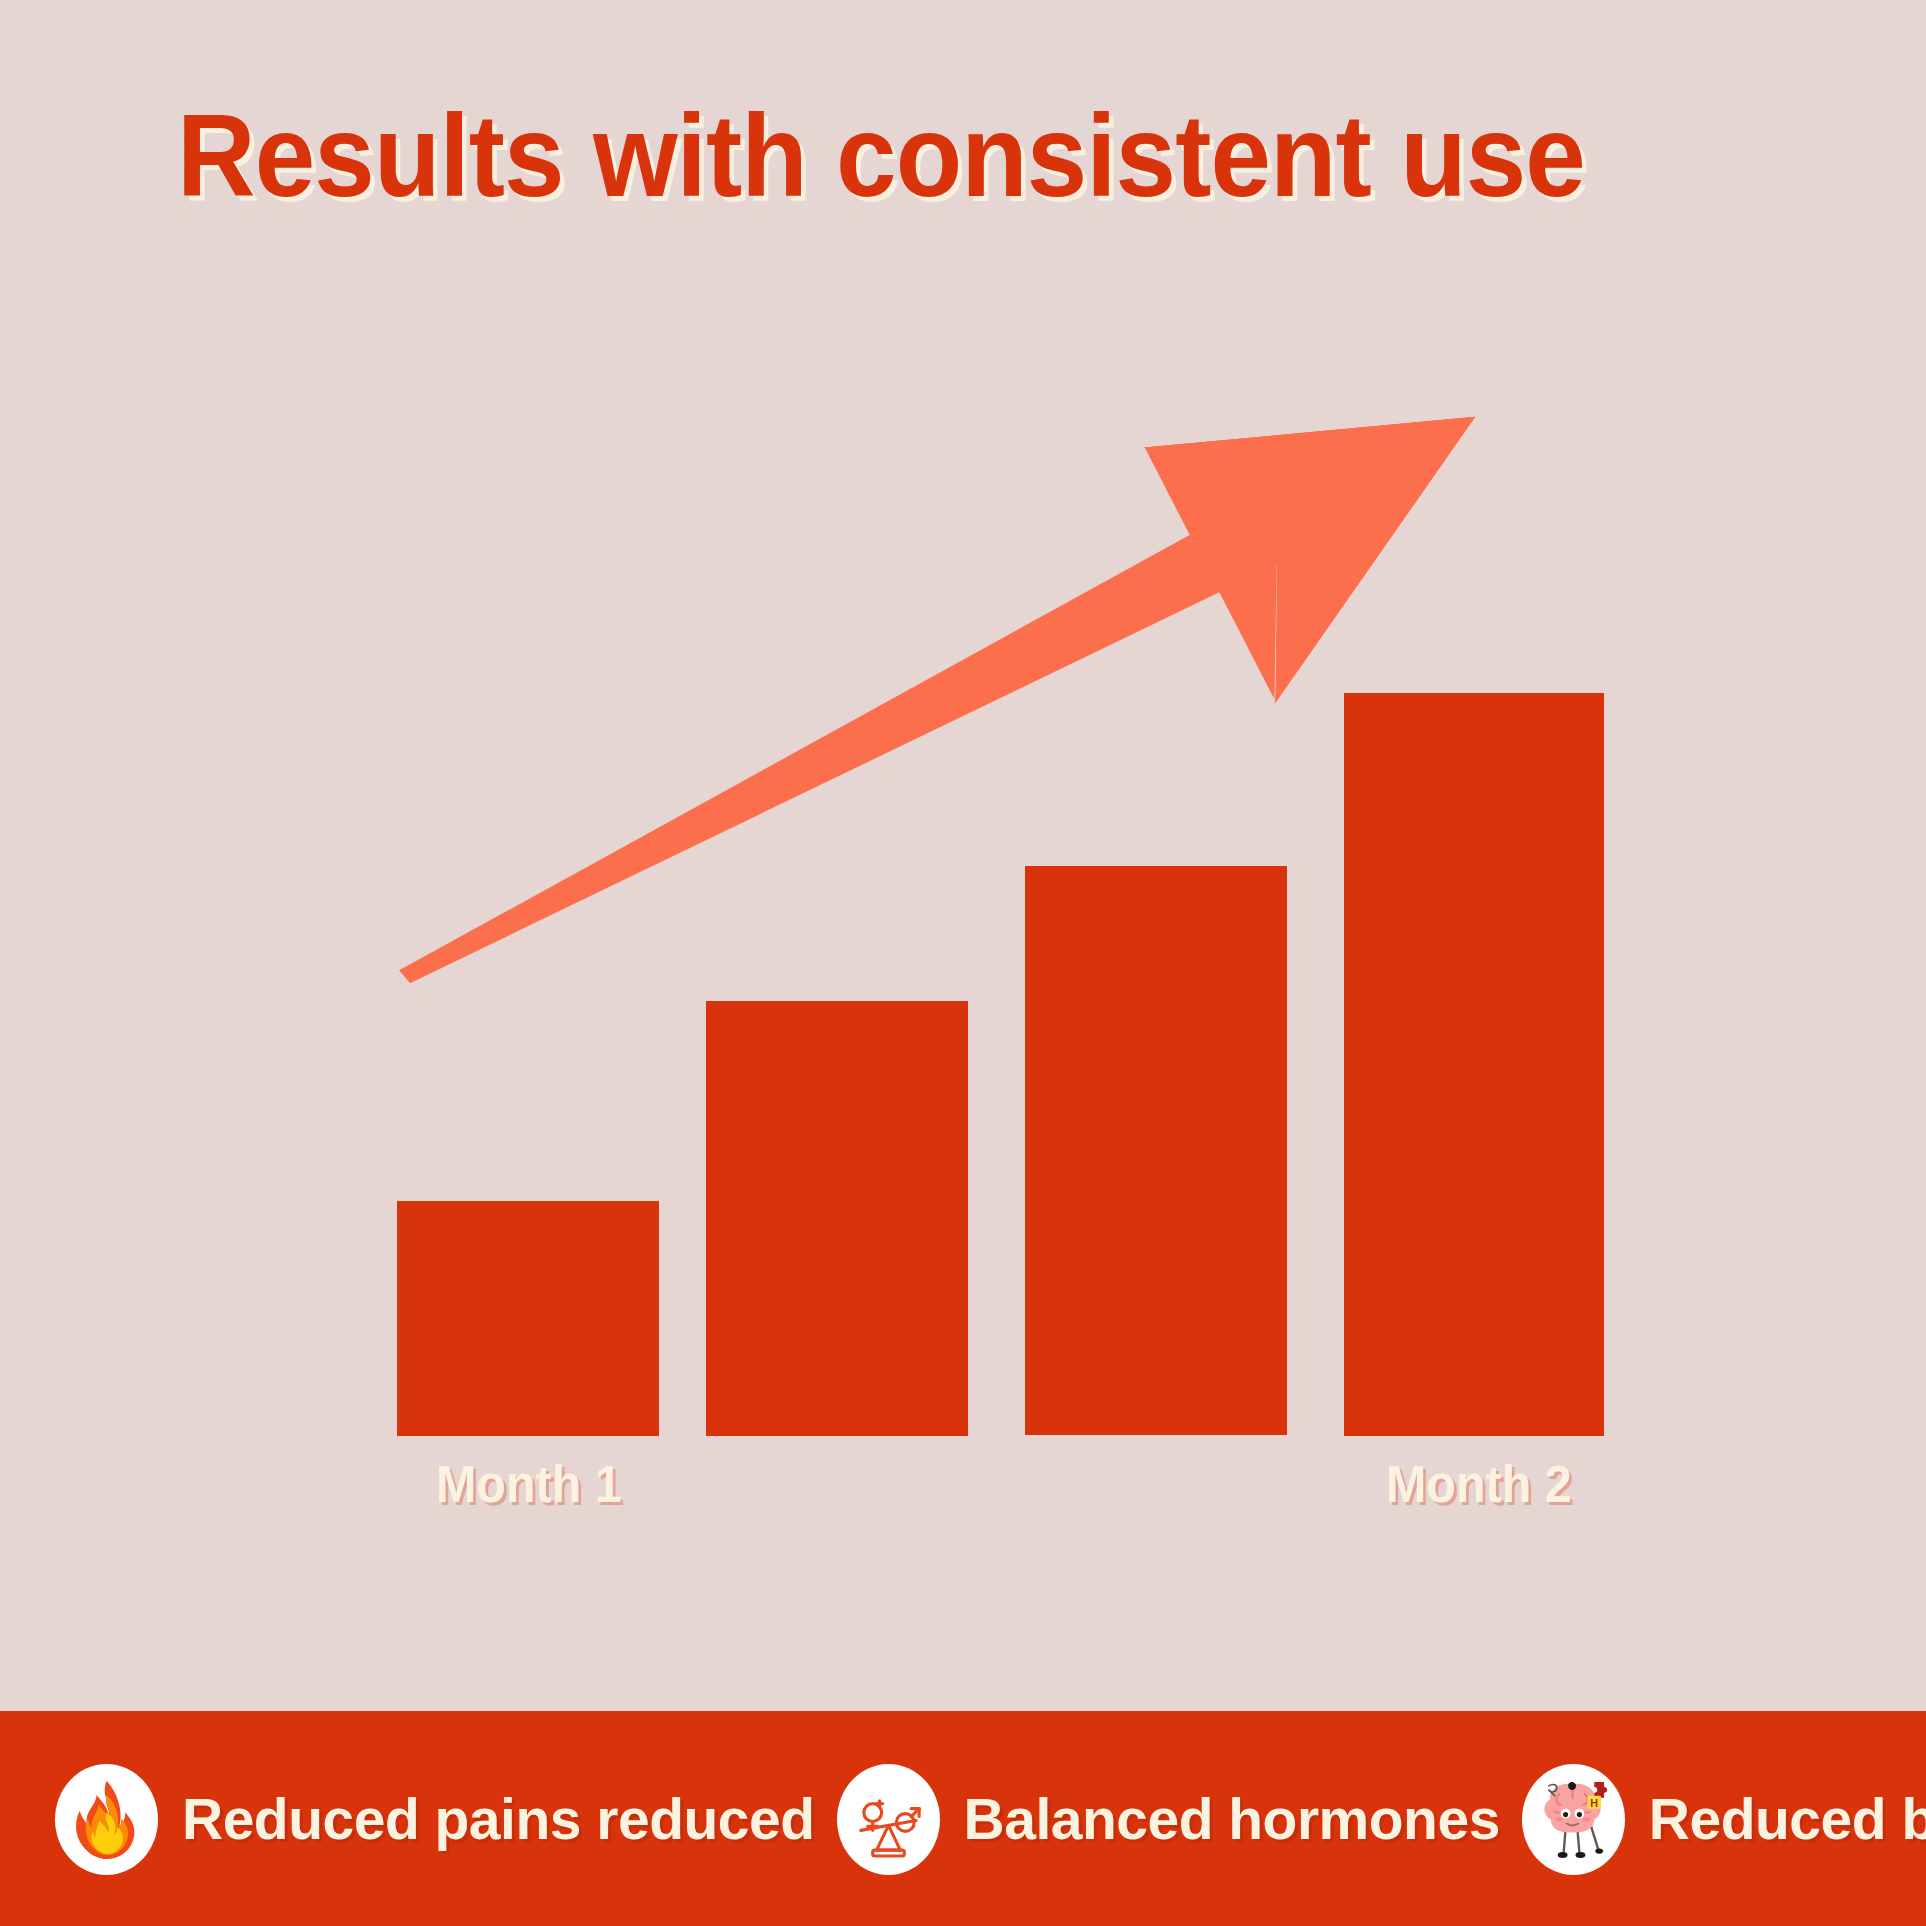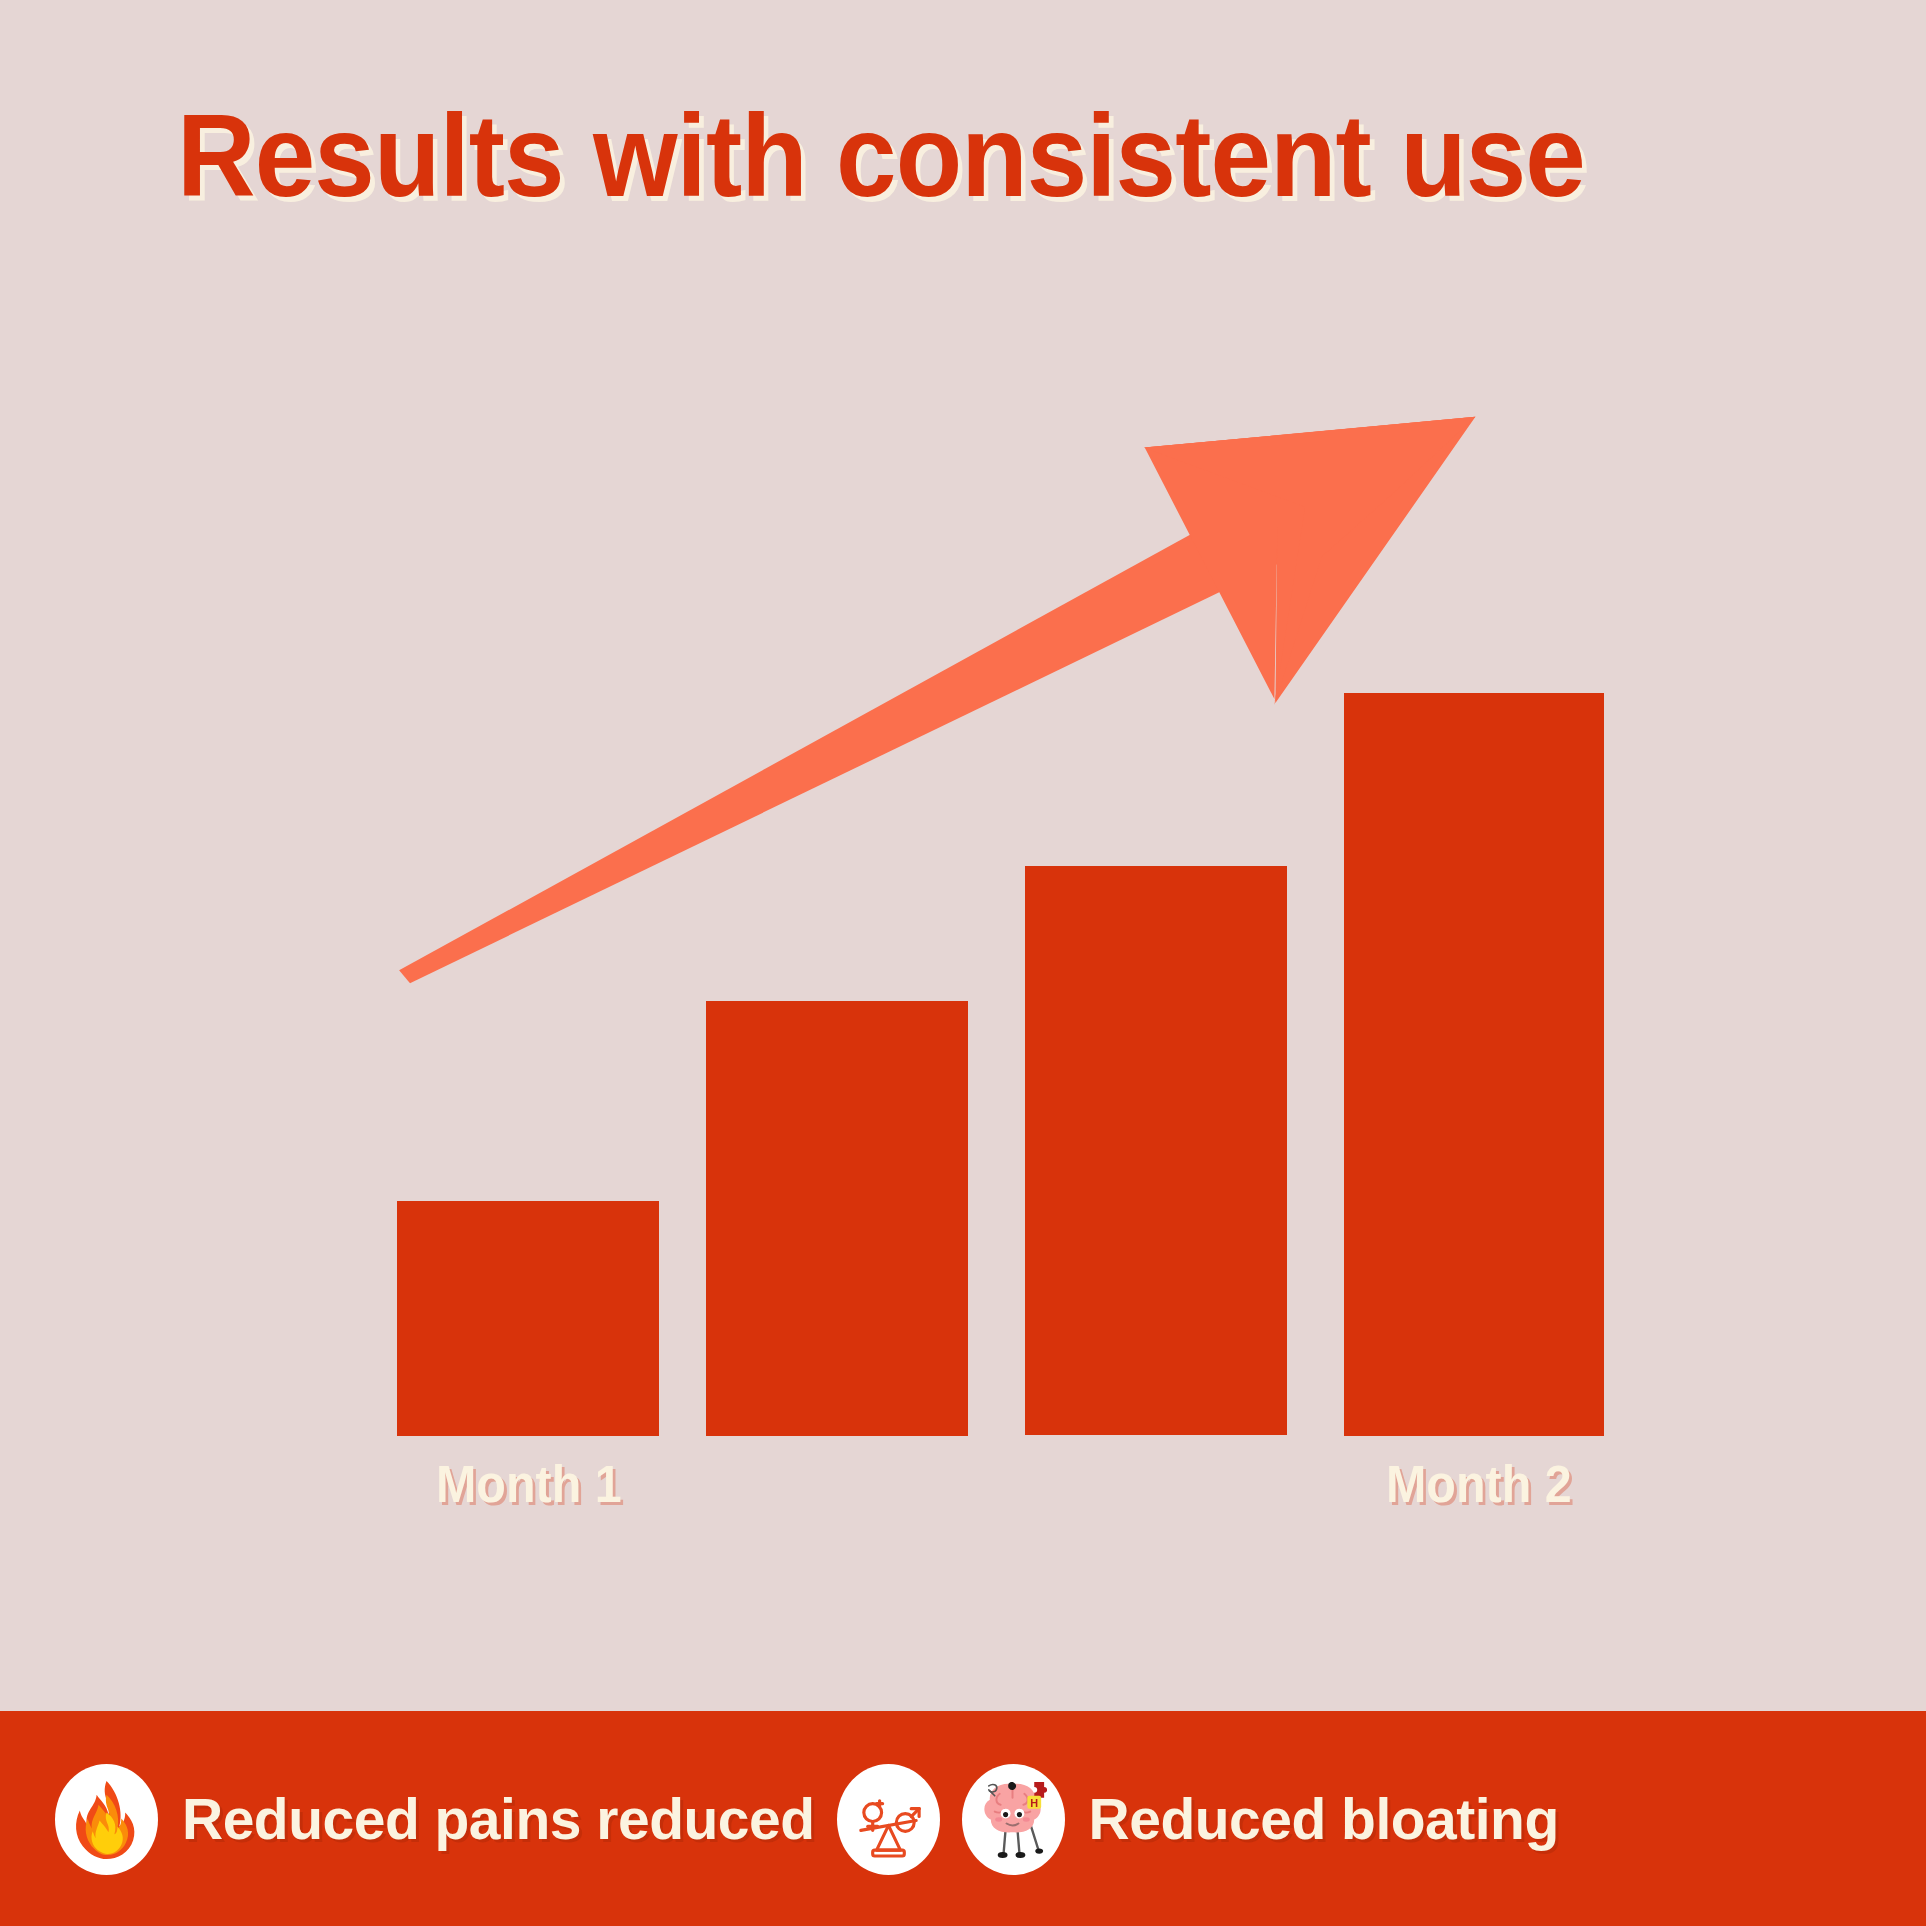--- a/index.html
+++ b/index.html
@@ -178,20 +178,21 @@
             <circle cx="57" cy="44" r="9"></circle>
             <line x1="63" y1="38" x2="71" y2="30"></line>
             <line x1="63" y1="30" x2="71" y2="30"></line>
             <line x1="71" y1="30" x2="71" y2="38"></line>
 
             <line x1="31" y1="22" x2="31" y2="28"></line>
             <line x1="28" y1="25" x2="34" y2="25"></line>
           </g>
         </svg>
       </div>
+      <div class="benefit-label">Balanced hormones</div>
     </div>
 
     <div class="benefit">
       <div class="benefit-icon">
         <svg width="81" height="91" viewBox="0 0 82 92">
 
           <g stroke="#5a5a5a" stroke-width="2.4" fill="none" stroke-linecap="round">
             <path d="M33 56 L31 80"></path>
             <path d="M45 56 L47 80"></path>
             <path d="M56 44 L66 76"></path>

